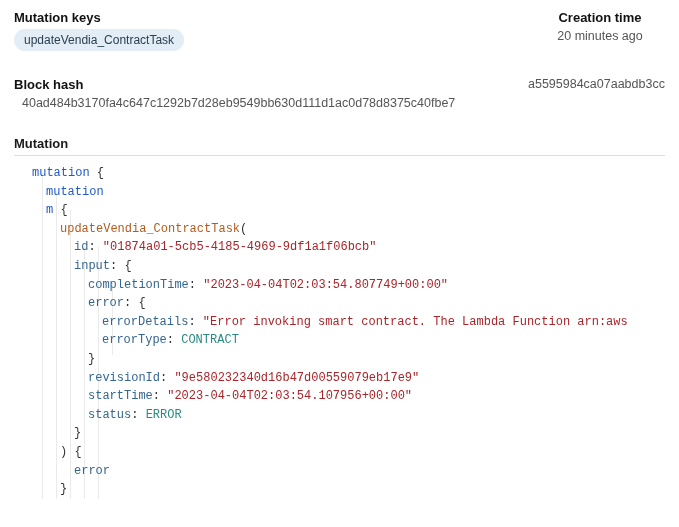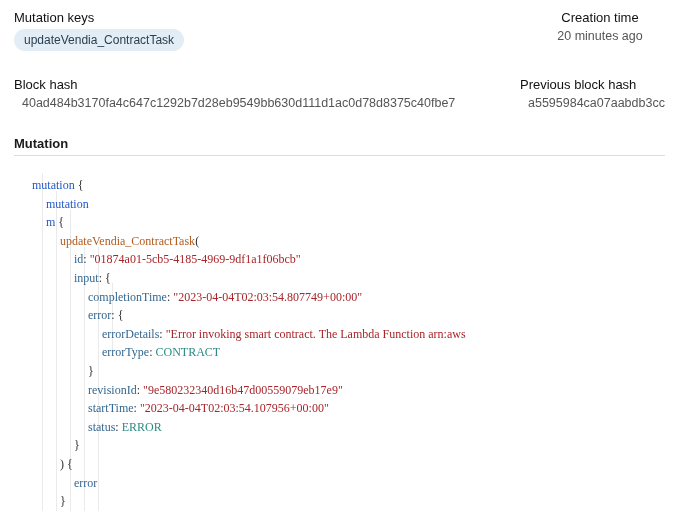--- a/index.html
+++ b/index.html
@@ -12,21 +12,21 @@
     width: 679px;
     background: #fff;
   }
   .top-row {
     display: flex;
     justify-content: space-between;
     margin-bottom: 26px;
   }
   .field { }
   .field-label {
-    font-weight: 400;
+    font-weight: 700;
     font-size: 13px;
     color: #111;
     margin-bottom: 4px;
   }
   .field-value {
     font-size: 12.5px;
     color: #555;
   }
   .pill {
     display: inline-block;
@@ -50,22 +50,22 @@
     overflow: hidden;
     margin-left: 8px;
   }
   .mutation-heading {
     font-weight: 600;
     font-size: 13px;
     margin-bottom: 4px;
   }
   .code-block {
     border-top: 1px solid #ddd;
-    padding: 20px 0 0 0;
-    font-family: Liberation Serif, serif;
+    padding: 8px 0 0 0;
+    font-family: Liberation Mono, monospace;
     font-size: 12px;
     line-height: 1.55;
     white-space: pre;
     overflow: hidden;
     color: #333;
   }
   .line { position: relative; }
   .kw   { color: #2158c7; }      
   .fn   { color: #b15b1e; }      
   .attr { color: #346690; }      
@@ -110,21 +110,20 @@
     <div class="field-value">20 minutes ago</div>
   </div>
 </div>
 
 <div class="hash-row">
   <div class="field">
     <div class="field-label">Block hash</div>
     <div class="field-value">40ad484b3170fa4c647c1292b7d28eb9549bb630d111d1ac0d78d8375c40fbe7</div>
   </div>
   <div class="field">
-    <div class="field-label">Previous block hash</div>
     <div class="field-value">a5595984ca07aabdb3ccdc</div>
   </div>
 </div>
 
 <div class="mutation-heading">Mutation</div>
 
 <div class="codewrap">
   <div class="vlines">
     <div class="vline" style="left:28px; top:18px;"></div>
     <div class="vline" style="left:42px; top:36px;"></div>

